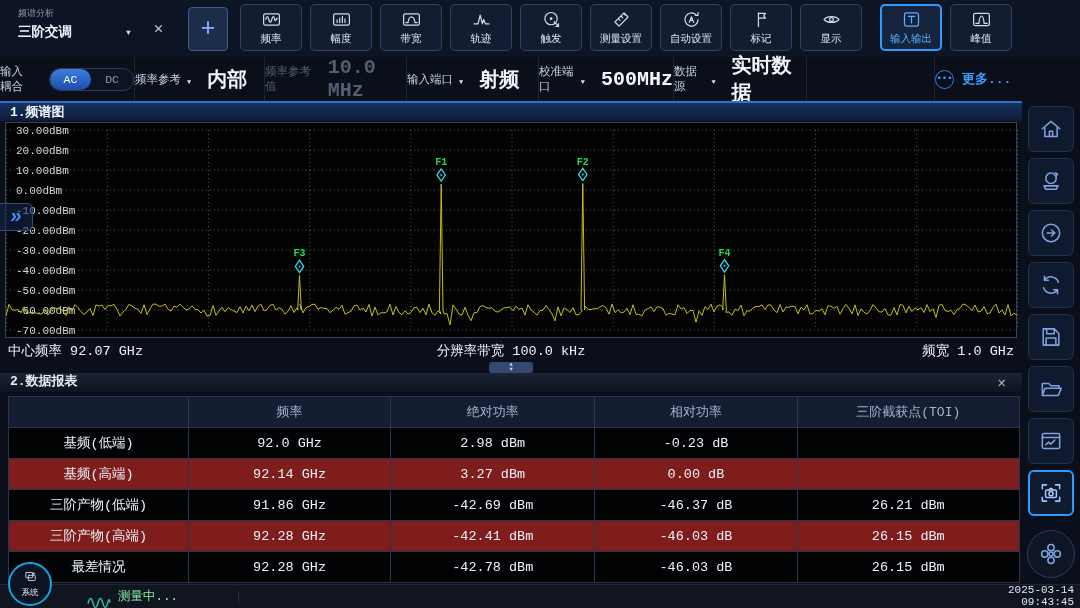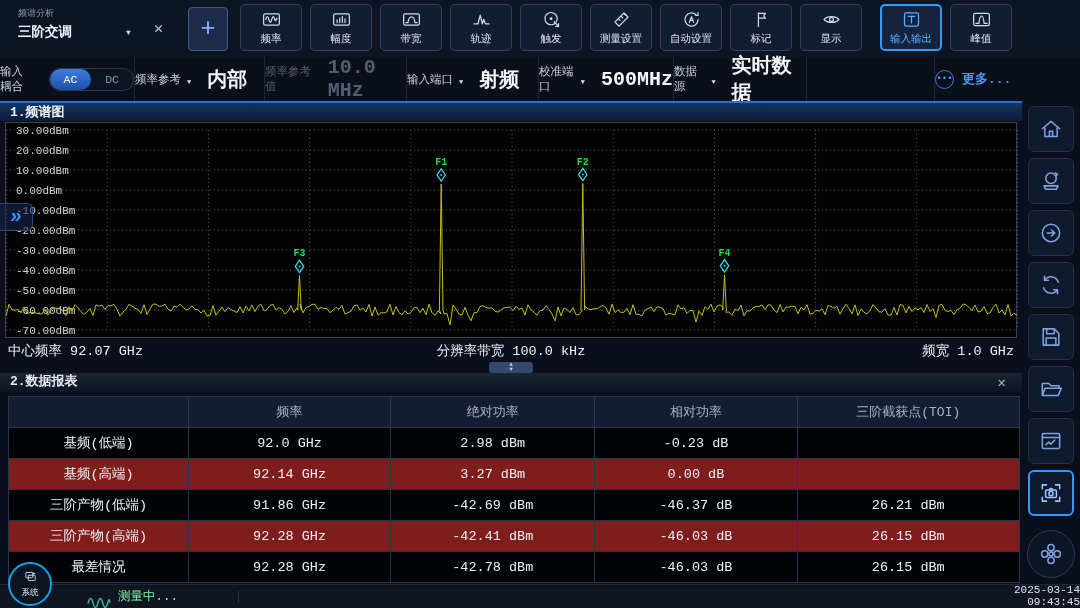--- a/index.html
+++ b/index.html
@@ -86,21 +86,21 @@
   #statusbar{position:absolute;left:0;bottom:0;width:1080px;height:24px;background:#10151f;border-top:1px solid #1f2736;
              display:flex;align-items:center;box-sizing:border-box;font-size:12px;}
   #system-btn{position:absolute;left:8px;bottom:2px;width:44px;height:44px;border:2px solid #0ea5e9;border-radius:50%;
               background:#0c1422;display:flex;flex-direction:column;align-items:center;justify-content:center;gap:0;
               box-sizing:border-box;z-index:6;}
   #system-btn .sic{width:15px;height:15px;color:#cfe0f7;}
   #system-btn span{font-size:8.5px;color:#dfe9f7;}
   #status-wave{width:26px;height:14px;color:#2fb8a8;margin-left:86px;}
   #status-text{margin-left:6px;color:#86efac;font-size:12.5px;}
   #status-divider{width:1px;height:12px;background:#2a3346;margin-left:60px;}
-  #clock{margin-left:auto;text-align:right;font-size:11px;line-height:11.5px;color:#dde6f2;}
+  #clock{margin-left:auto;margin-right:6px;text-align:right;font-size:11px;line-height:11.5px;color:#dde6f2;}
 </style>
 </head>
 <body>
 
 <div id="app">
 
   <div id="topbar">
     <div id="tabzone">
       <div id="tab-category">频谱分析</div>
       <div id="tab-title">三阶交调</div>

